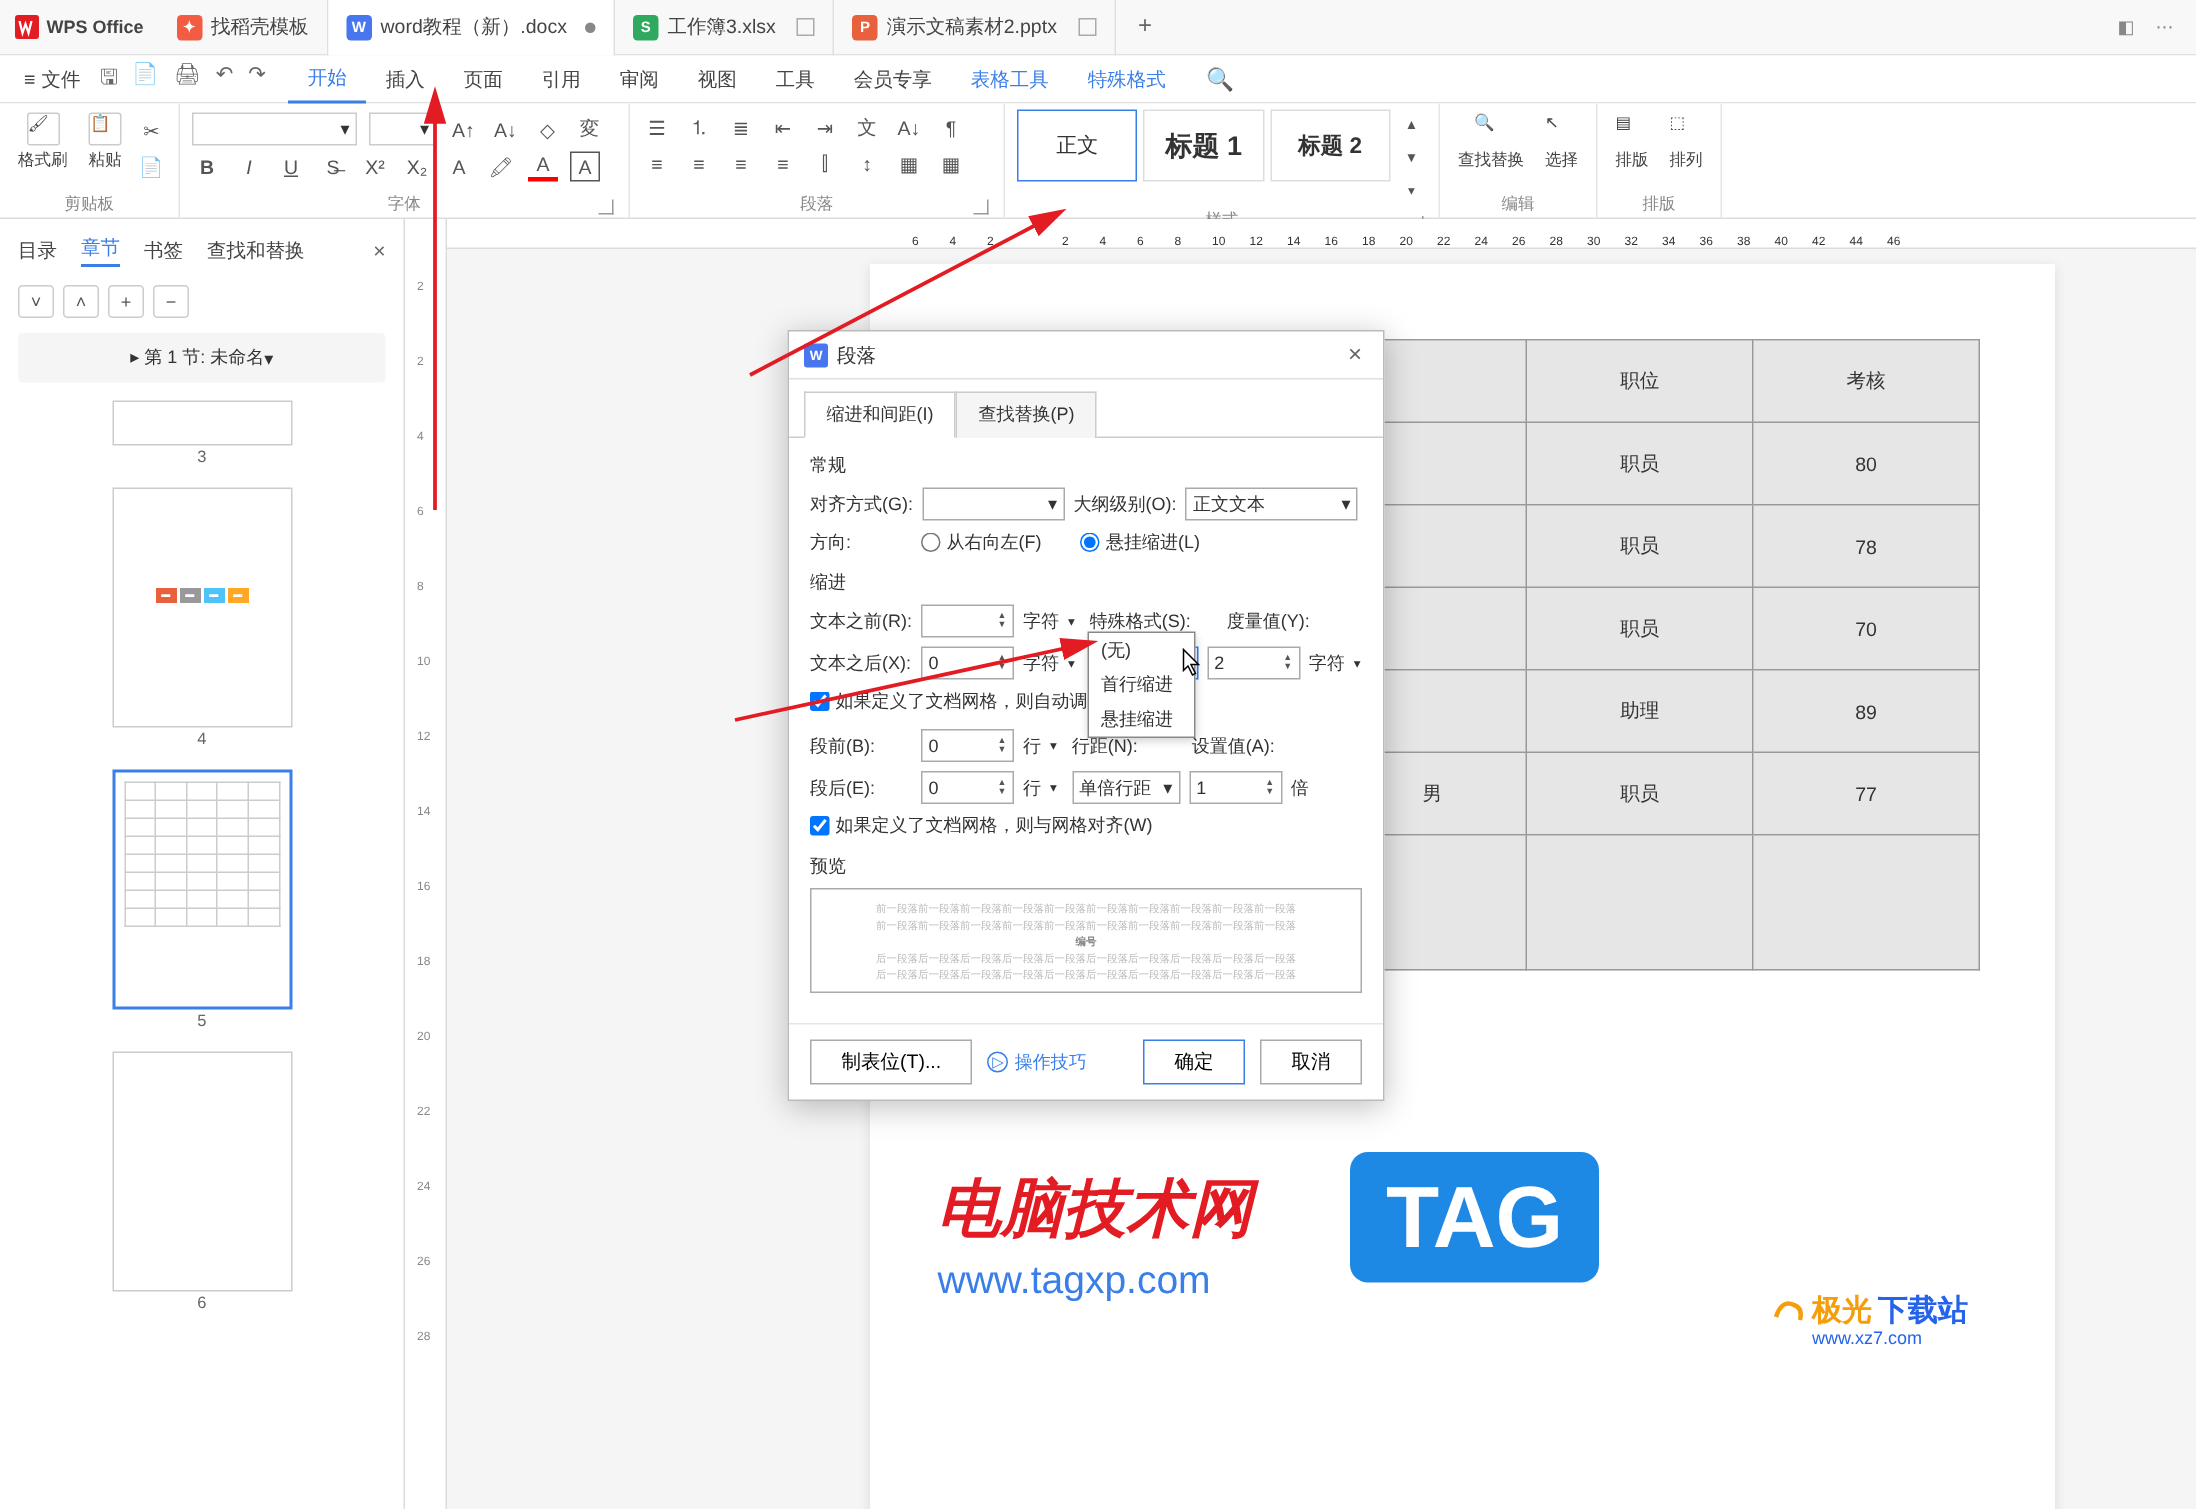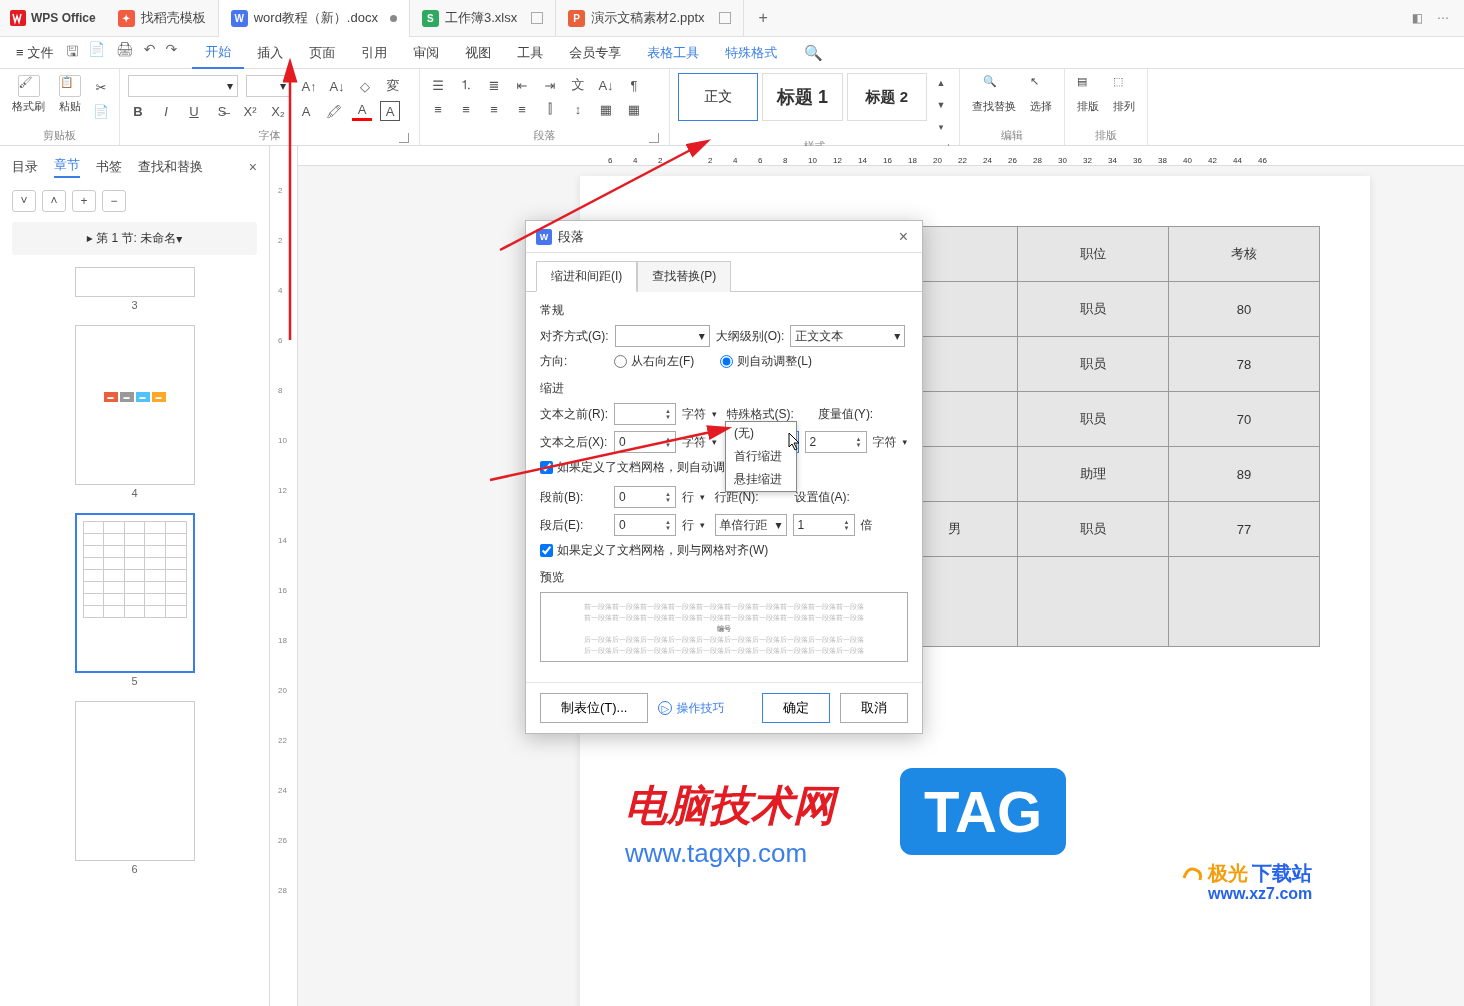--- a/index.html
+++ b/index.html
@@ -108,21 +108,21 @@
 .arrow { position: absolute; pointer-events: none; }
 .arrow svg { overflow: visible; }
 
 
 .watermark1 { position: absolute; font-size: 42px; font-weight: bold; color: #e31b23; pointer-events: none; font-style: italic; }
 .watermark-url { position: absolute; font-size: 26px; color: #3a7ee8; pointer-events: none; }
 .tag-badge { position: absolute; background: #1e88e5; color: #fff; font-size: 58px; font-weight: bold; padding: 10px 24px; border-radius: 12px; pointer-events: none; font-family: Arial; }
 .aurora { position: absolute; font-size: 20px; display: flex; align-items: center; gap: 4px; pointer-events: none; }
 .aurora .a1 { color: #f59e0b; font-weight: bold; }
 .aurora .a2 { color: #2563eb; font-weight: bold; }
-.aurora-url { position: absolute; color: #2563eb; font-size: 16px; pointer-events: none; font-weight: bold; }
+.aurora-url { position: absolute; color: #2563eb; font-size: 12px; pointer-events: none; }
 
 .cursor-pointer { position: absolute; width: 14px; height: 20px; pointer-events: none; }
 </style>
 </head>
 <body>
 
 <div class="titlebar">
   <div class="wps-logo">
     <svg viewBox="0 0 16 16">
         <rect width="16" height="16" fill="#e31b23" rx="2"></rect>
@@ -542,21 +542,21 @@
           </div>
       </div>
       <div class="drow">
         <label>方向:</label>
         <label class="dradio">
             <input type="radio" name="dir" style="">
             <span>从右向左(F)</span>
           </label>
         <label class="dradio" style="margin-left:20px;">
             <input type="radio" name="dir" checked="" style="">
-            <span>则自动调整(L)</span>
+            <span>悬挂缩进(L)</span>
           </label>
       </div>
     </div>
     <div class="dsection">
       <div class="dsection-title">缩进</div>
       <div class="drow">
         <label>文本之前(R):</label>
         <div class="dspinner">
             <span></span>
             <span class="spin">

